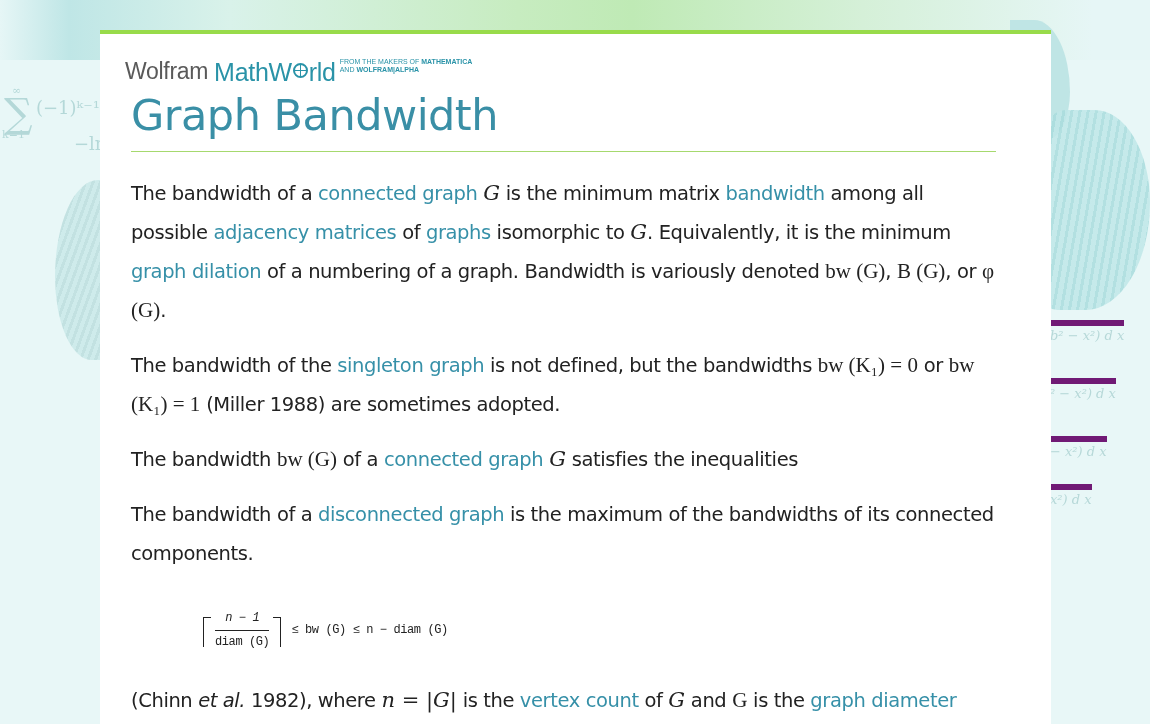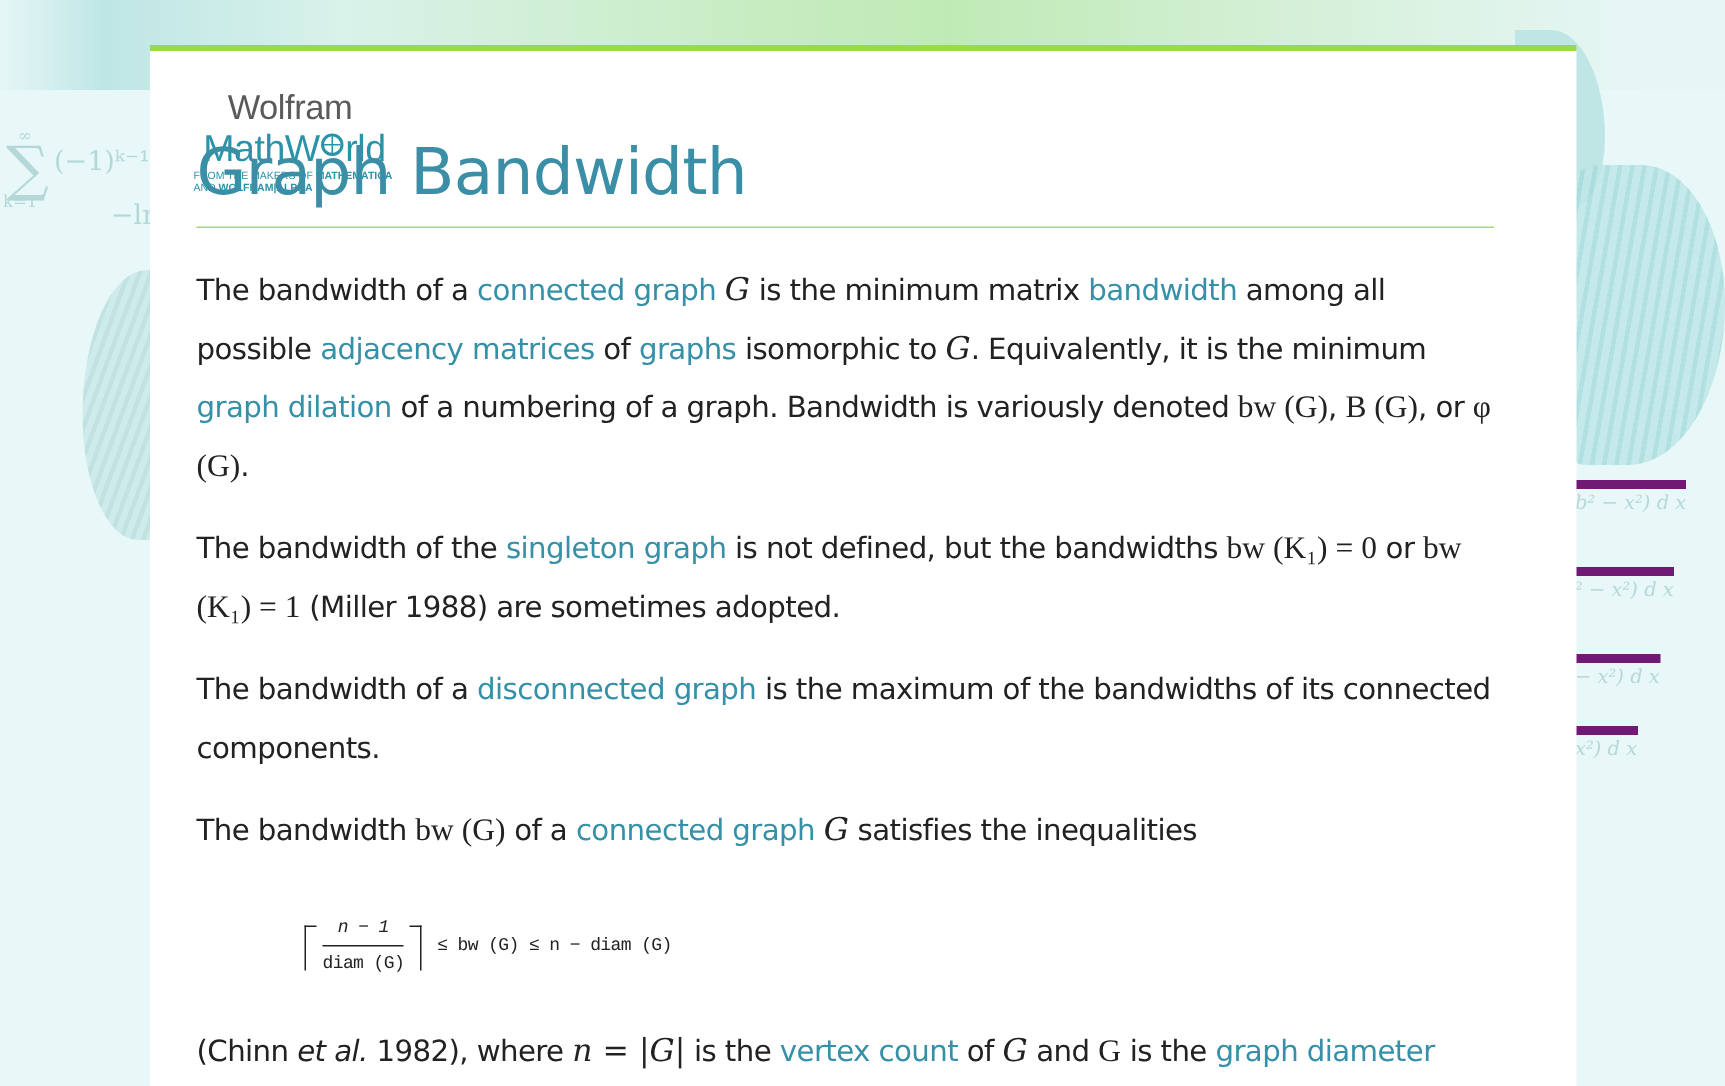--- a/index.html
+++ b/index.html
@@ -73,23 +73,22 @@
       left: 100px; top: 30px;
       width: 951px; height: 700px;
       background: #ffffff;
       border-top: 4px solid #98db4a;
       box-sizing: border-box;
     }
     .brand {
       position: absolute;
       left: 25px; top: 24px;
       display: flex;
-      align-items: center;
+      align-items: flex-start;
       white-space: nowrap;
-      flex-direction: column;
     }
     .brand-wolfram {
       font-family: "Liberation Sans", sans-serif;
       font-size: 23px;
       color: #5a5a5a;
       letter-spacing: -0.3px;
     }
     .brand-mathworld {
       font-family: "Liberation Sans", sans-serif;
       font-size: 25px;
@@ -219,23 +218,23 @@
 
   <h1 class="page-title">Graph Bandwidth</h1>
   <div class="title-rule"></div>
 
   <div class="content">
 
     <p><span>The bandwidth of a </span><a class="link">connected graph</a> <span class="mi">G</span><span> is the minimum matrix </span><a class="link">bandwidth</a><span> among all possible </span><a class="link">adjacency matrices</a><span> of </span><a class="link">graphs</a><span> isomorphic to </span><span class="mi">G</span><span>. Equivalently, it is the minimum </span><a class="link">graph dilation</a><span> of a numbering of a graph. Bandwidth is variously denoted </span><span class="m">bw (G)</span><span>, </span><span class="m">B (G)</span><span>, or </span><span class="m">φ (G)</span><span>.</span></p>
 
     <p><span>The bandwidth of the </span><a class="link">singleton graph</a><span> is not defined, but the bandwidths </span><span class="m">bw (K₁) = 0</span><span> or </span><span class="m">bw (K₁) = 1</span><span> (Miller 1988) are sometimes adopted.</span></p>
 
+    <p><span>The bandwidth </span><span class="m">bw (G)</span><span> of a </span><a class="link">connected graph</a> <span class="mi">G</span><span> satisfies the inequalities</span></p>
+
     <p><span>The bandwidth of a </span><a class="link">disconnected graph</a><span> is the maximum of the bandwidths of its connected components.</span></p>
-
-    <p><span>The bandwidth </span><span class="m">bw (G)</span><span> of a </span><a class="link">connected graph</a> <span class="mi">G</span><span> satisfies the inequalities</span></p>
 
     <div class="equation">
       <span class="ceil">
         <span class="frac-num ital">n − 1</span>
         <span class="frac-bar"></span>
         <span class="frac-den">diam (G)</span>
       </span>
       <span class="eq-rest">≤ bw (G) ≤ n − diam (G)</span>
     </div>
 

